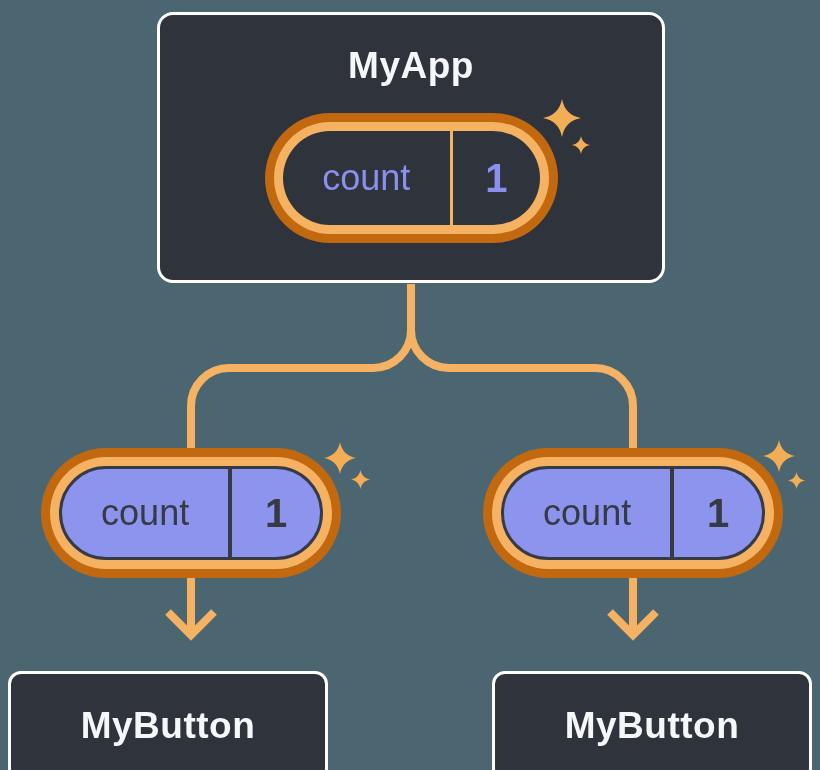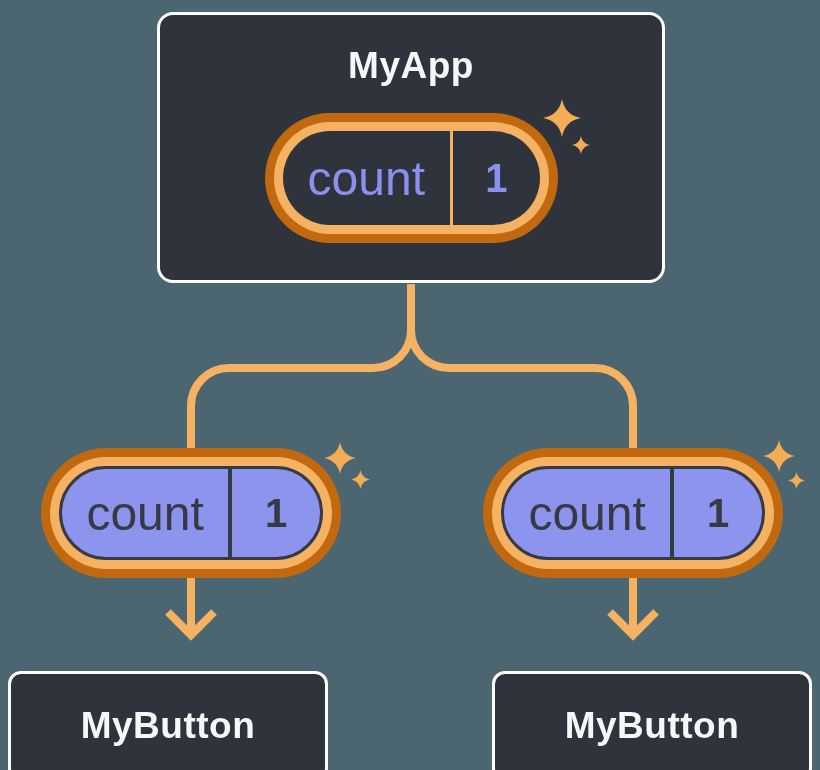--- a/index.html
+++ b/index.html
@@ -79,21 +79,21 @@
     overflow: hidden;
   }
   .pill-inner.dark { background: #2E333C; }
   .pill-inner.light { background: #8C94EE; border: 3px solid #353A44; }
 
   .pill-label {
     flex: 1;
     display: flex;
     align-items: center;
     justify-content: center;
-    font-size: 48px;
+    font-size: 36px;
   }
   .pill-value {
     width: 34%;
     display: flex;
     align-items: center;
     justify-content: center;
     font-size: 40px;
     font-weight: 700;
   }
   .pill-inner.dark .pill-label,

